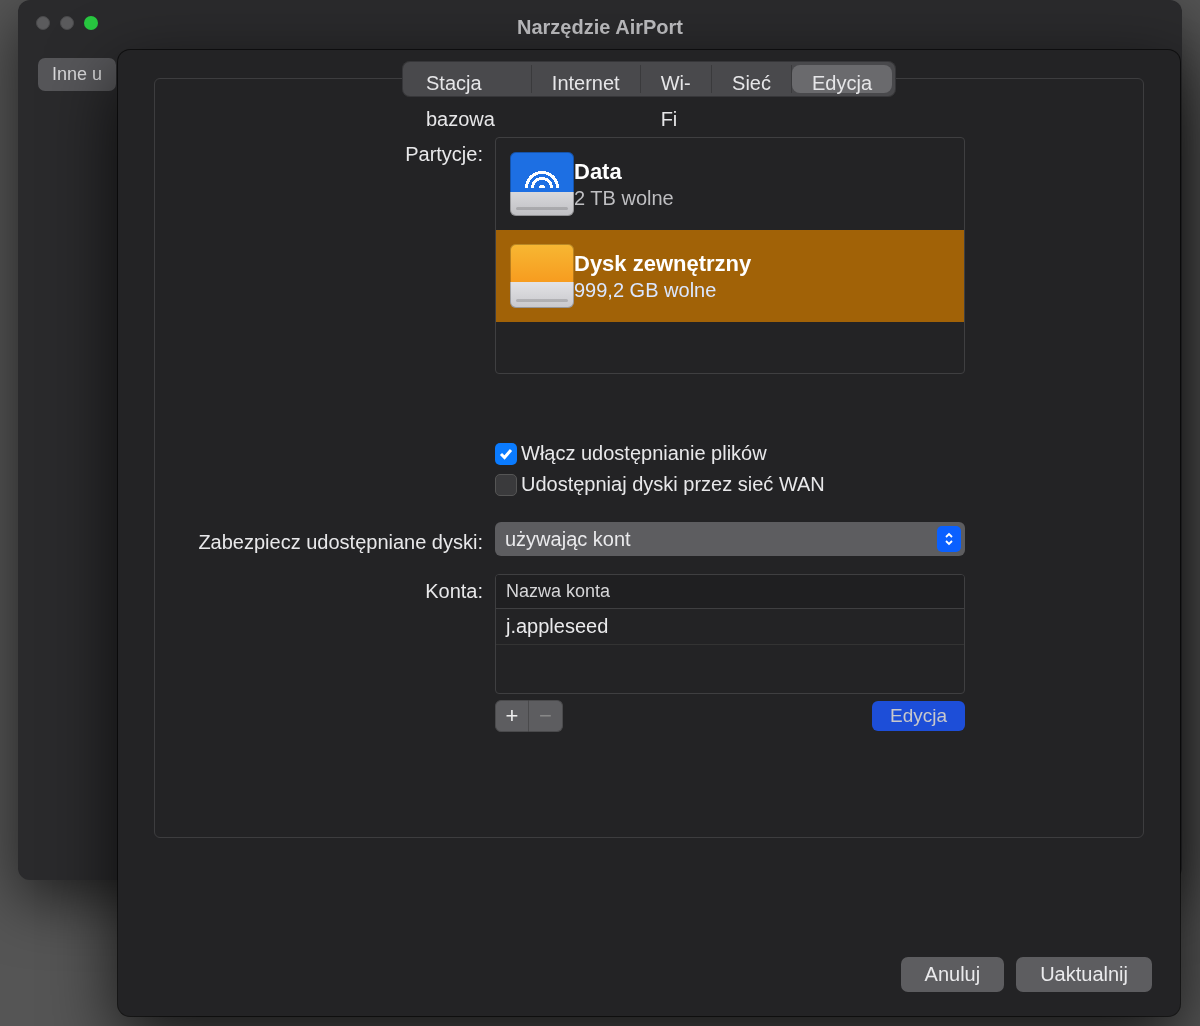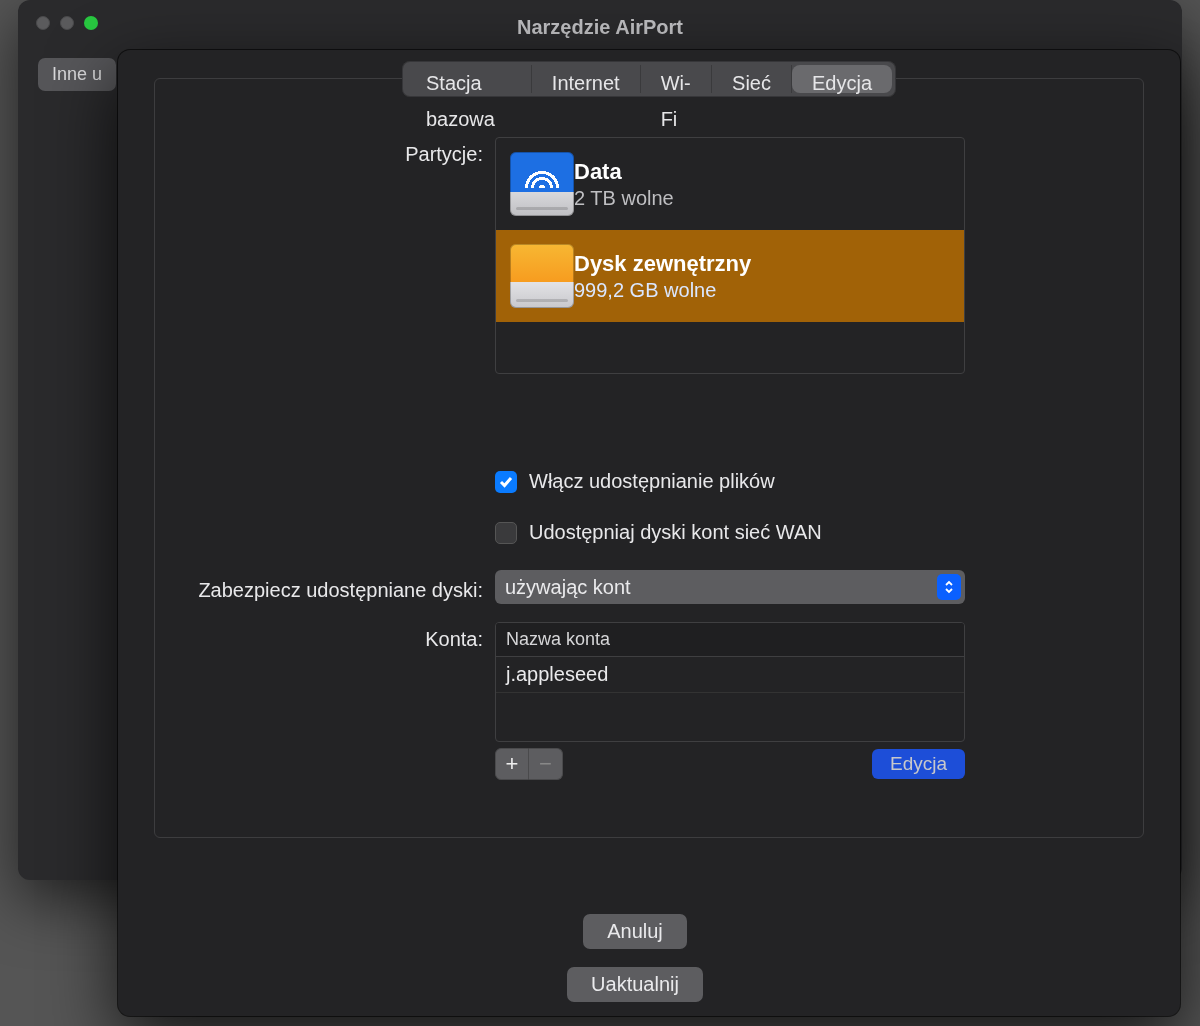--- a/index.html
+++ b/index.html
@@ -66,21 +66,21 @@
     width: 34px; height: 22px; border-radius: 50% 50% 0 0;
     background:
       radial-gradient(circle at 50% 100%, #fff 3px, transparent 3px),
       radial-gradient(circle at 50% 100%, transparent 8px, #fff 8px 11px, transparent 11px),
       radial-gradient(circle at 50% 100%, transparent 14px, #fff 14px 17px, transparent 17px);
   }
   .disk-orange { background: linear-gradient(#f7b733,#f79c1f 60%, #e2e2e5 60%, #c8c8cc); box-shadow: inset 0 0 0 1px rgba(0,0,0,.25); }
   .disk-icon::after { content: ""; position: absolute; left: 6px; right: 6px; bottom: 6px; height: 3px; background: rgba(0,0,0,.15); border-radius: 2px; }
 
   
-  .chk-row { display: flex; align-items: center; gap: 12px; margin-bottom: 8px; margin-top: 28px; }
+  .chk-row { display: flex; align-items: center; gap: 4px; margin-bottom: 8px; }
   .chk { width: 22px; height: 22px; border-radius: 5px; display: inline-flex; align-items: center; justify-content: center; }
   .chk.on { background: #0a7bff; }
   .chk.off { background: #3a3a3c; border: 1px solid #555; }
   .chk svg { stroke: #fff; stroke-width: 3; fill: none; }
   .chk-label { color: #e8e8ea; font-size: 20px; }
 
   
   .select {
     background: #5d5d60; border-radius: 6px; height: 34px; display: flex; align-items: center;
     padding: 0 10px; position: relative; color: #eaeaec; font-size: 20px;
@@ -95,21 +95,21 @@
   .acct-box { border: 1px solid #3f3f41; border-radius: 4px; height: 120px; overflow: hidden; }
   .acct-head { background: #1f1f21; color: #d6d6d8; padding: 6px 10px; font-size: 18px; border-bottom: 1px solid #3f3f41; }
   .acct-row { color: #eaeaec; padding: 6px 10px; font-size: 20px; border-bottom: 1px solid #333; }
   .acct-tools { display: flex; align-items: center; margin-top: 6px; gap: 0; }
   .sqbtn { width: 34px; height: 32px; background: #5d5d60; color: #eee; display: inline-flex; align-items: center; justify-content: center; font-size: 22px; border: 1px solid #4a4a4c; }
   .sqbtn:first-child { border-radius: 6px 0 0 6px; }
   .sqbtn.minus { border-radius: 0 6px 6px 0; color: #888; border-left: none; }
   .edit-btn { margin-left: auto; background: #1d4ed8; color: #c8c8cb; padding: 4px 18px; border-radius: 6px; font-size: 19px; text-align: right; }
 
   
-  .sheet-footer { height: 70px; display: flex; align-items: center; justify-content: flex-end; gap: 18px; padding: 0 28px 14px 0; flex-direction: column; }
+  .sheet-footer { height: 70px; display: flex; align-items: center; justify-content: flex-end; gap: 12px; padding: 0 28px 14px 0; }
   .footer-btn { background: #5d5d60; color: #eaeaec; padding: 6px 24px; border-radius: 7px; font-size: 20px; }
 </style>
 </head>
 <body>
 
 <div class="back-window">
   <div class="titlebar">
     <div class="traffic">
       <span class="tl gray"></span>
       <span class="tl gray"></span>
@@ -166,21 +166,21 @@
             <div class="chk-row">
               <span class="chk on">
                 <svg width="14" height="12" viewBox="0 0 14 12">
                     <polyline points="2,6 5.5,9.5 12,2"></polyline>
                   </svg>
               </span>
               <span class="chk-label">Włącz udostępnianie plików</span>
             </div>
             <div class="chk-row">
               <span class="chk off"></span>
-              <span class="chk-label">Udostępniaj dyski kont sieć WAN</span>
+              <span class="chk-label">Udostępniaj dyski przez sieć WAN</span>
             </div>
           </div>
         </div>
 
         <div class="form-row" style="align-items:center;">
           <div class="form-label">Zabezpiecz udostępniane dyski:</div>
           <div class="form-field">
             <div class="select">
               <span>używając kont</span>
               <span class="arrows">

